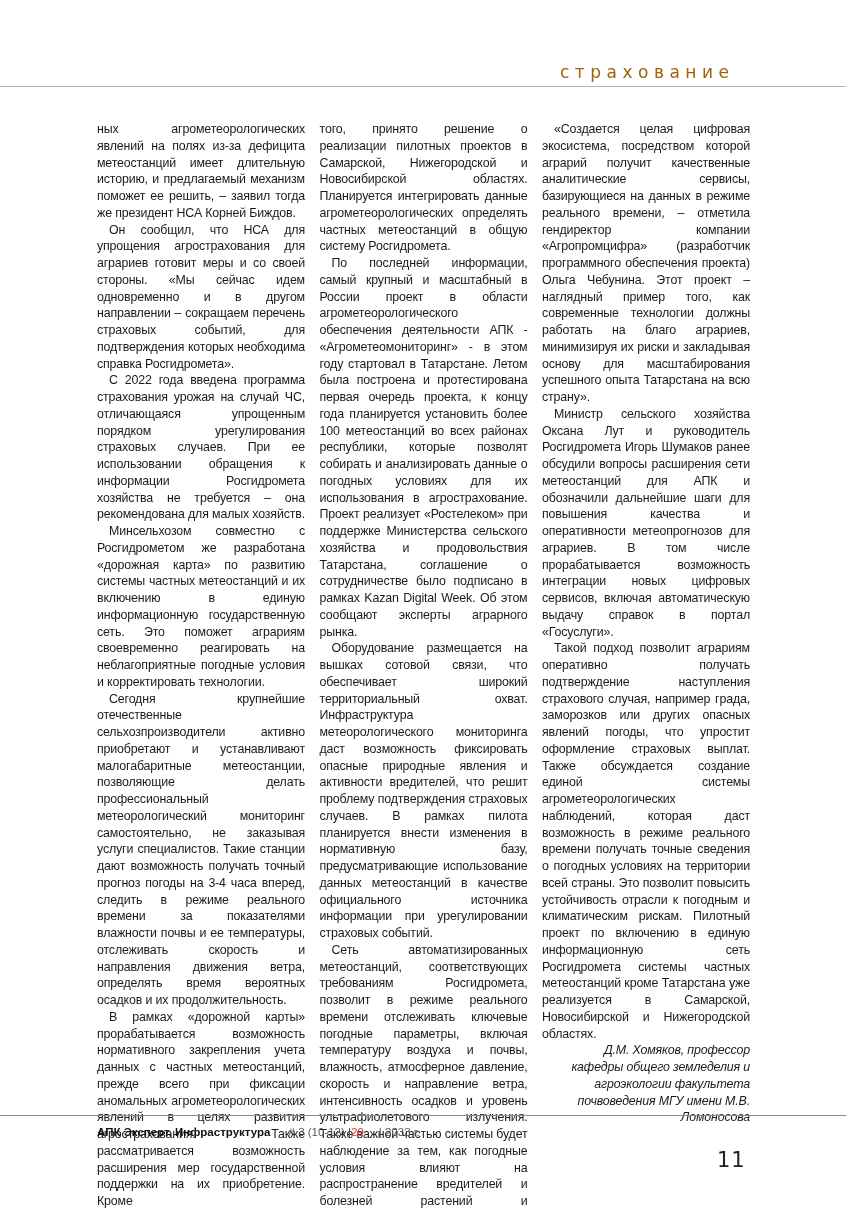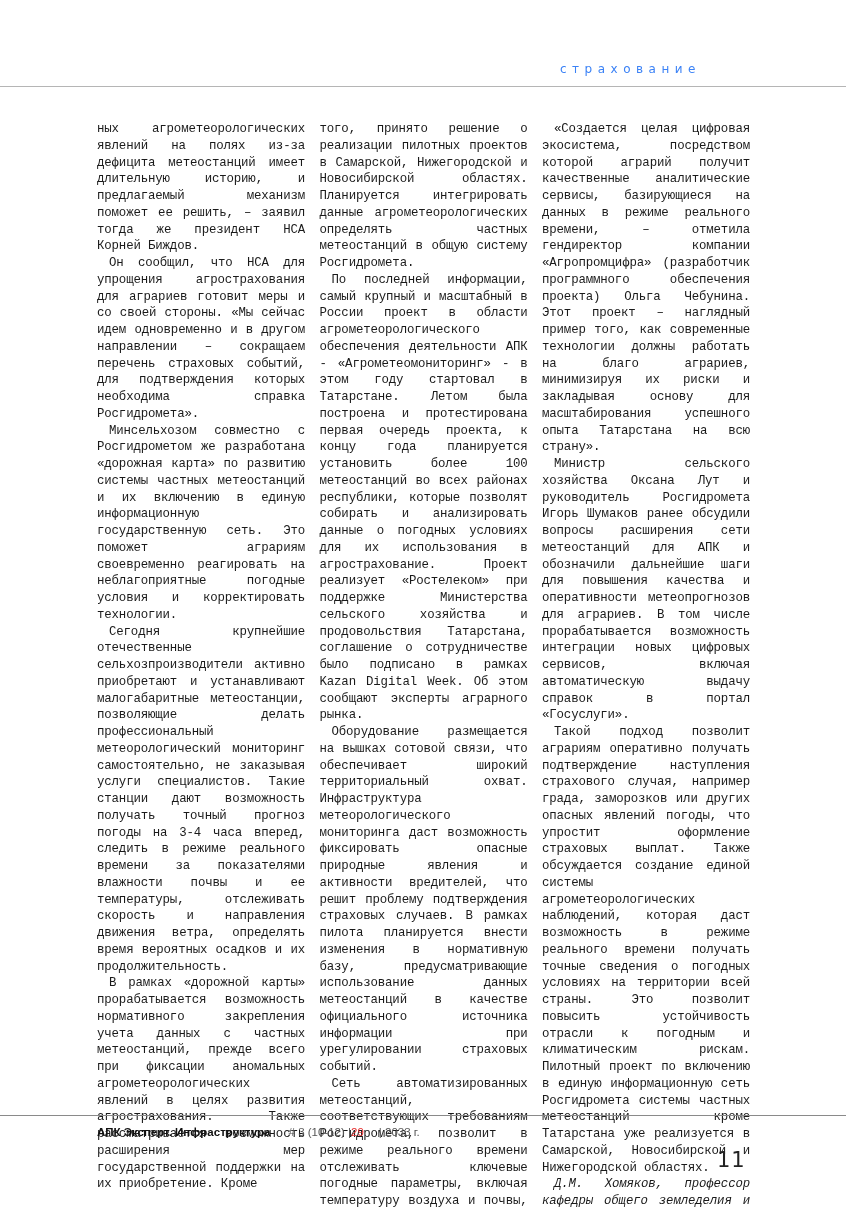--- a/index.html
+++ b/index.html
@@ -1,40 +1,41 @@
 <!DOCTYPE html>
 <html><head>
 <meta charset="utf-8">
 <style>
   html, body { margin: 0; padding: 0; background: #ffffff; }
   body { width: 846px; height: 1209px; position: relative; overflow: hidden; font-family: "DejaVu Sans", sans-serif; color: #1a1a1a; }
-  .section-title { position: absolute; top: 62px; left: 560px; width: 200px; font-size: 12px; letter-spacing: 5.5px; color: #3b82f6; font-family: "DejaVu Sans", sans-serif; font-weight: normal; }
+  .section-title { position: absolute; top: 62px; left: 560px; width: 200px; font-size: 17px; letter-spacing: 5.5px; color: #a16207; font-family: "DejaVu Sans", sans-serif; font-weight: normal; }
   .header-rule { position: absolute; top: 86px; left: 0; width: 846px; height: 1px; background: #b5b5b5; }
   .columns { position: absolute; top: 121px; left: 97px; width: 653px; display: flex; justify-content: space-between; }
   .col { width: 208px; font-family: "Liberation Sans", sans-serif; font-size: 12.4px; line-height: 16.75px; text-align: justify; hyphens: manual; letter-spacing: -0.15px; }
-  .col p { margin: 0; text-indent: 12px; font-family: Liberation Mono, monospace; }
+  .col p { margin: 0; text-indent: 12px; }
   .col p.noindent { text-indent: 0; }
-  .signature { font-style: italic; margin: 0; text-indent: 0; }
+  .signature { text-align: right; font-style: italic; margin: 0; text-indent: 0; }
   .footer-rule { position: absolute; top: 1115px; left: 0; width: 846px; height: 1px; background: #8a8a8a; }
   .footer-text { position: absolute; top: 1126px; left: 97px; font-family: "Liberation Sans", sans-serif; font-size: 11.5px; color: #333; white-space: nowrap; }
   .footer-text .mag { font-weight: bold; color: #111; }
   .footer-text .issue { color: #555; padding-left: 15px; }
   .footer-text .red { color: #e53030; }
   .page-number { position: absolute; top: 1148px; left: 717px; font-family: "DejaVu Sans", sans-serif; font-size: 21px; color: #222; letter-spacing: 1px; }
 </style>
 </head>
 <body>
 
 <div class="section-title">страхование</div>
 <div class="header-rule"></div>
 
 <div class="columns">
   <div class="col">
     <p class="noindent">ных агрометеорологических явлений на полях из-за дефицита метеостанций имеет длительную историю, и предлагаемый механизм поможет ее решить, – заявил тогда же президент НСА Корней Биждов.</p>
     <p>Он сообщил, что НСА для упрощения агрострахования для аграриев готовит меры и со своей стороны. «Мы сейчас идем одновременно и в другом направлении – сокращаем перечень страховых событий, для подтверждения которых необходима справка Росгидромета».</p>
+    <p>С 2022 года введена программа страхования урожая на случай ЧС, отличающаяся упрощенным порядком урегулирования страховых случаев. При ее использовании обращения к информации Росгидромета хозяйства не требуется – она рекомендована  для малых хозяйств.</p>
     <p>Минсельхозом совместно с Росгидрометом же  разработана «дорожная карта» по развитию системы частных метеостанций и их включению в единую информационную государственную сеть. Это поможет аграриям своевременно реагировать на неблагоприятные погодные условия и корректировать технологии.</p>
     <p>Сегодня крупнейшие отечественные сельхозпроизводители активно приобретают и устанавливают малогабаритные метеостанции, позволяющие делать профессиональный метеорологический мониторинг самостоятельно, не заказывая услуги специалистов. Такие станции дают возможность получать точный прогноз погоды на 3-4 часа вперед, следить в режиме реального времени за показателями влажности почвы и ее температуры, отслеживать скорость и направления движения ветра, определять время вероятных осадков и их продолжительность.</p>
     <p>В рамках «дорожной карты» прорабатывается возможность нормативного закрепления учета данных с частных метеостанций, прежде всего при фиксации аномальных агрометеорологических явлений в целях развития агрострахования. Также рассматривается возможность расширения мер государственной поддержки на их приобретение. Кроме</p>
   </div>
   <div class="col">
     <p class="noindent">того, принято решение о реализации пилотных проектов в Самарской, Нижегородской и Новосибирской областях. Планируется интегрировать данные агрометеорологических определять частных метеостанций в общую систему Росгидромета.</p>
     <p>По последней информации,  самый крупный и масштабный в России проект в области  агрометеорологического обеспечения деятельности  АПК - «Агрометеомониторинг» - в этом году стартовал в Татарстане. Летом была построена и протестирована первая очередь проекта, к концу года планируется установить более 100 метеостанций во всех районах республики, которые позволят собирать и анализировать данные о погодных условиях для их использования в агрострахование. Проект реализует «Ростелеком» при поддержке Министерства сельского хозяйства и продовольствия Татарстана, соглашение о сотрудничестве было подписано в рамках Kazan Digital Week. Об этом сообщают эксперты аграрного рынка.</p>
     <p>Оборудование размещается на вышках сотовой связи, что обеспечивает широкий территориальный охват. Инфраструктура метеорологического мониторинга даст возможность фиксировать опасные природные явления и активности вредителей, что решит проблему подтверждения страховых случаев. В рамках пилота планируется внести изменения в нормативную базу, предусматривающие использование данных метеостанций в качестве официального источника информации при урегулировании страховых событий.</p>
     <p>Сеть автоматизированных метеостанций, соответствующих требованиям Росгидромета, позволит в режиме реального времени отслеживать ключевые погодные параметры, включая температуру воздуха и почвы, влажность, атмосферное давление, скорость и направление ветра, интенсивность осадков и уровень ультрафиолетового излучения. Также важной частью системы будет наблюдение за тем, как погодные условия влияют на распространение вредителей и болезней растений и прогнозирование их вспышек.</p>
   </div>

